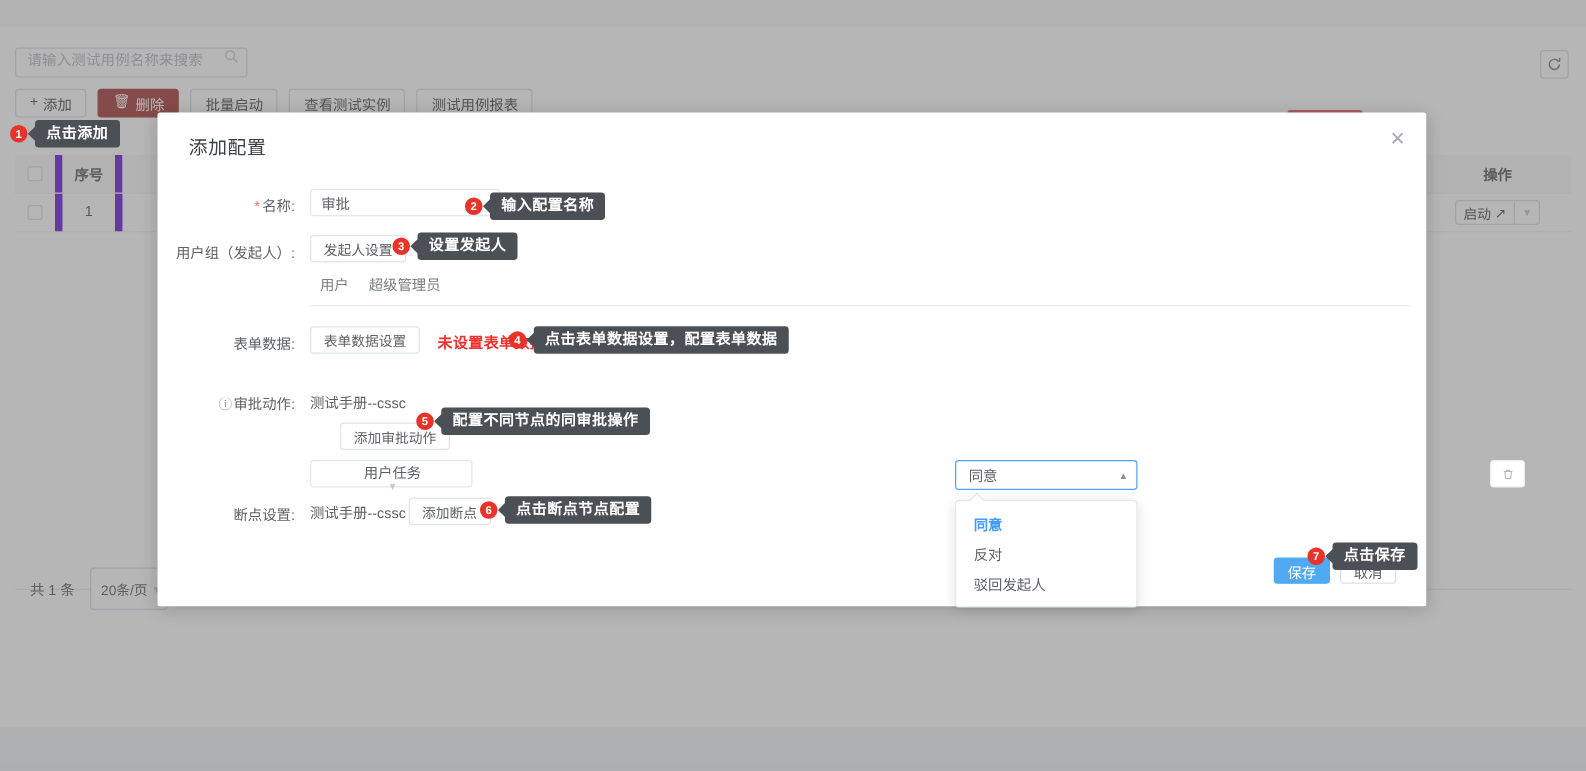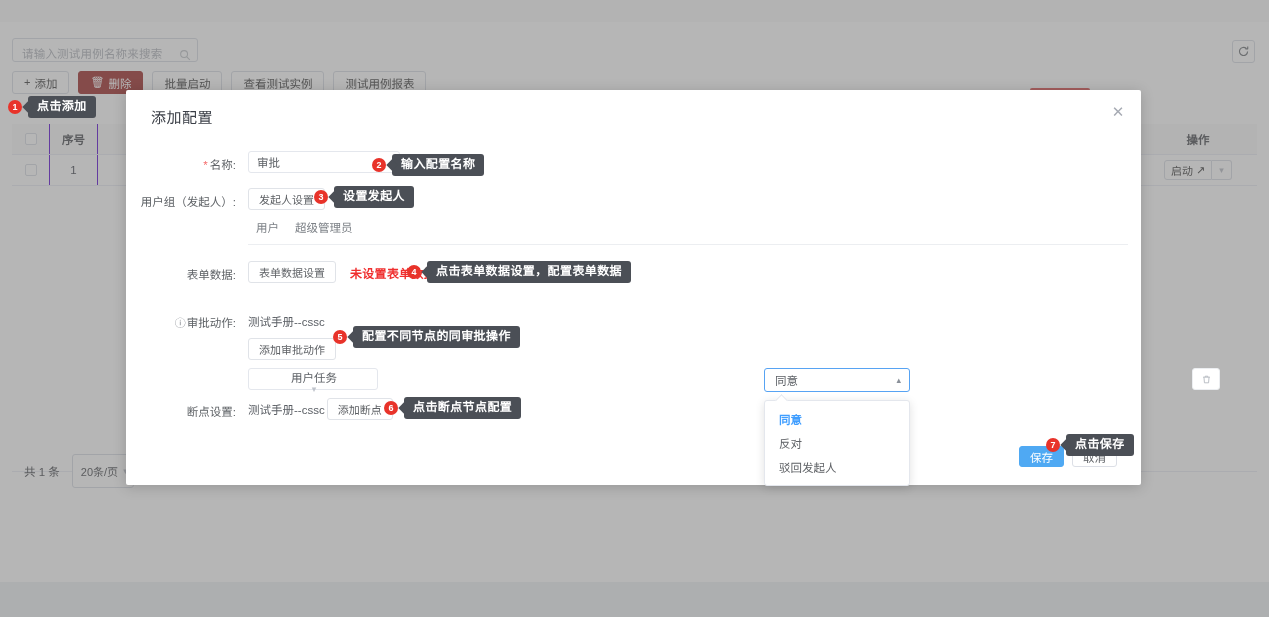--- a/index.html
+++ b/index.html
@@ -38,21 +38,21 @@
     background:#f0f2f5;
   }
 
   
   .search-row { position:absolute; left:12px; top:38px; }
   .search-box {
     width: 186px; height: 24px;
     border: 1px solid #dcdfe6;
     border-radius: 3px;
     background: #fff;
-    display: flex; align-items: flex-end;
+    display: flex; align-items: flex-start;
     padding: 0 6px 0 9px;
   }
   .search-box .ph {
     flex: 1;
     font-size: 11.5px;
     color: #b9bcc2;
     letter-spacing: .2px;
     white-space: nowrap;
   }
   .search-icon { width: 12px; height: 12px; flex: 0 0 12px; opacity:.55; }
@@ -111,21 +111,21 @@
   .tbl-head .tc {
     background: #fafafa;
     font-weight: bold;
     color: #606266;
   }
   .tc {
     display: flex; align-items: center; justify-content: center;
     height: 30px;
     font-size: 11.5px;
     color: #5a5e66;
-    border-right: 1px solid #6d28d9;
+    border-right: 6px solid #6d28d9;
   }
   .tc.c-check { width: 38px; }
   .tc.c-seq { width: 48px; }
   .tc.c-mid { flex: 1; }
   .tc.c-op { width: 118px; border-right: none; }
   .cbx {
     width: 12px; height: 12px;
     border: 1px solid #dcdfe6;
     border-radius: 2px;
     background: #fff;
@@ -503,21 +503,21 @@
         <span class="warn-text">未设置表单数据</span>
       </div>
     </div>
 
     <div class="frow" style="margin-top:26px;">
       <div class="flabel">
         <span class="help-mark">ⓘ</span><span>审批动作:</span>
       </div>
       <div class="fctl">
         <div class="node-text" style="padding-top:4px;">测试手册--cssc</div>
-        <div style="margin-top:9px;">
+        <div style="margin-top:9px;margin-left:24px;">
           <div class="sm-btn">
             <span>添加审批动作</span>
           </div>
         </div>
         <div style="margin-top:8px; position:relative;">
           <div class="select-ctl">
             <span>用户任务</span>
             <span class="caret">▾</span>
           </div>
 

